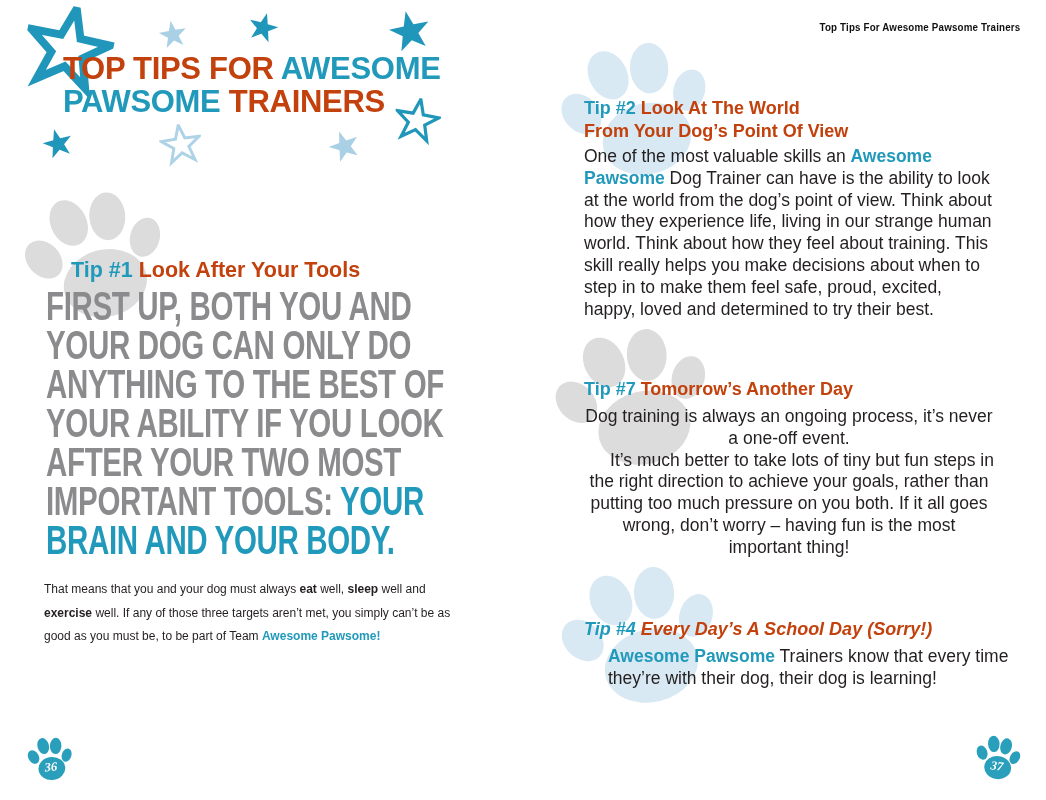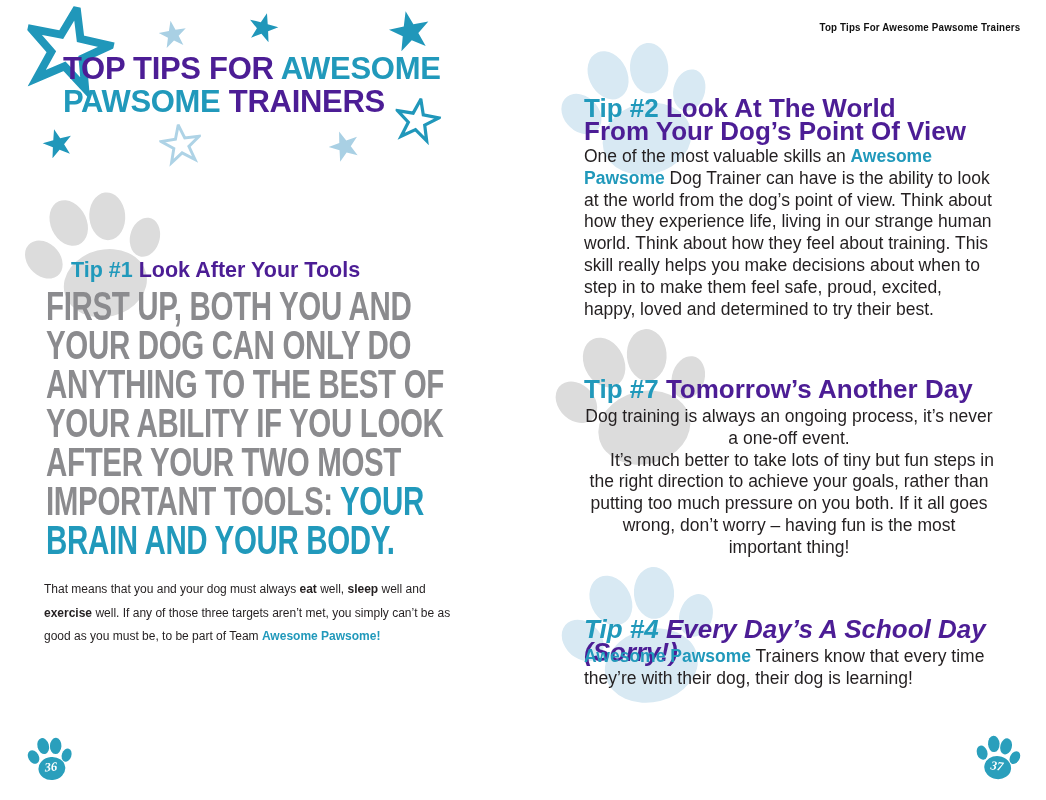--- a/index.html
+++ b/index.html
@@ -2,21 +2,21 @@
 <html><head>
 <meta charset="utf-8">
 <style>
   html,body{margin:0;padding:0;background:#fff;}
   .spread{
     position:relative;width:1046px;height:800px;background:#ffffff;overflow:hidden;
     font-family:"Liberation Sans",sans-serif;color:#231f20;
   }
   
   .teal{color:#2199bb;}
-  .dark{color:#4c1d95;}
+  .dark{color:#c2410c;}
   .gray{color:#8b8b8e;}
   .b{font-weight:bold;}
 
   
   .icon-defs{position:absolute;width:0;height:0;overflow:hidden;}
   .star{position:absolute;}
   .star.fill-teal{fill:#2097ba;}
   .star.fill-lblue{fill:#a9d0e4;}
   .star.outline-teal{fill:none;stroke:#2097ba;stroke-width:9;}
   .star.outline-teal-thin{fill:none;stroke:#2097ba;stroke-width:7;}
@@ -52,34 +52,34 @@
   }
 
   
   .running-header{
     position:absolute;right:26px;top:21px;
     font-size:11.5px;font-weight:bold;color:#111111;letter-spacing:0.2px;
     transform:scaleX(0.85);transform-origin:100% 0;white-space:nowrap;
   }
   .tip-heading{
     position:absolute;left:584px;margin:0;
-    font-size:26px;line-height:22.5px;font-weight:bold;color:#231f20;
+    font-size:18px;line-height:22.5px;font-weight:bold;color:#231f20;
   }
   .tip-body{
     position:absolute;left:584px;width:410px;margin:0;
     font-size:17.5px;line-height:21.8px;color:#231f20;
   }
   .tip-body p{margin:0;}
   .indented{text-indent:26px;}
   #tip2-heading{top:97px;}
   #tip2-body{top:146px;}
   #tip3-heading{top:378px;}
   #tip3-body{top:406px;text-align:center;}
   #tip4-heading{top:618px;font-style:italic;}
-  #tip4-body{top:646px;}
+  #tip4-body{top:646px;margin-left:24px;}
 </style>
 </head>
 <body>
 
 <div class="spread">
 
   <svg class="icon-defs" aria-hidden="true">
     <defs>
       <polygon id="star-shape" points="50,2 61.2,34.6 95.7,35.2 68.1,55.9 78.2,88.8 50,69 21.8,88.8 31.9,55.9 4.3,35.2 38.8,34.6"></polygon>
       <g id="paw-shape">

